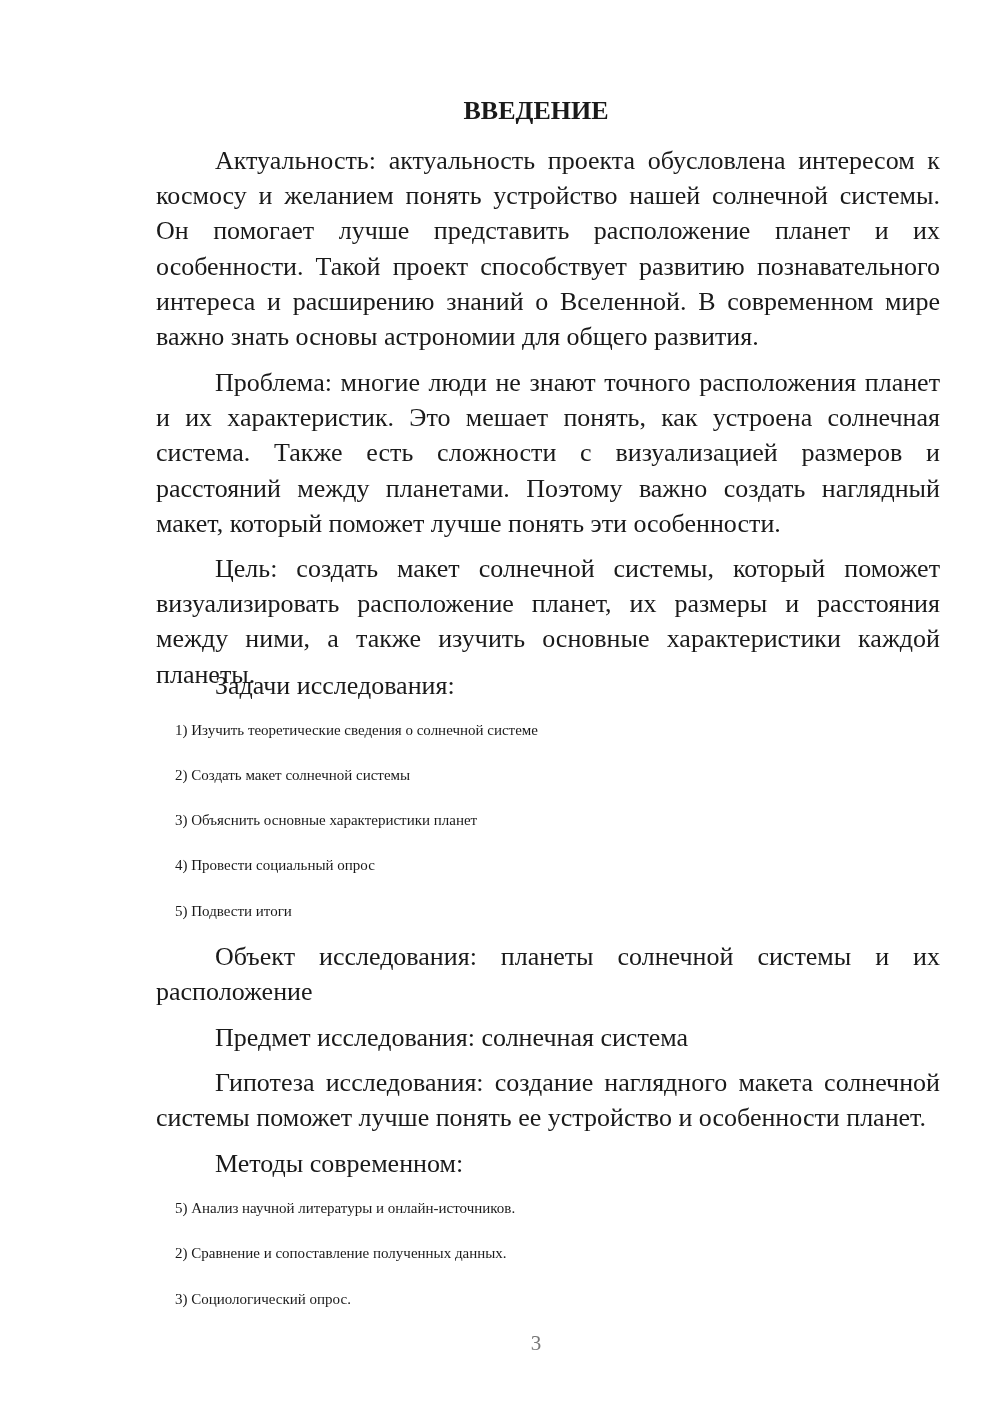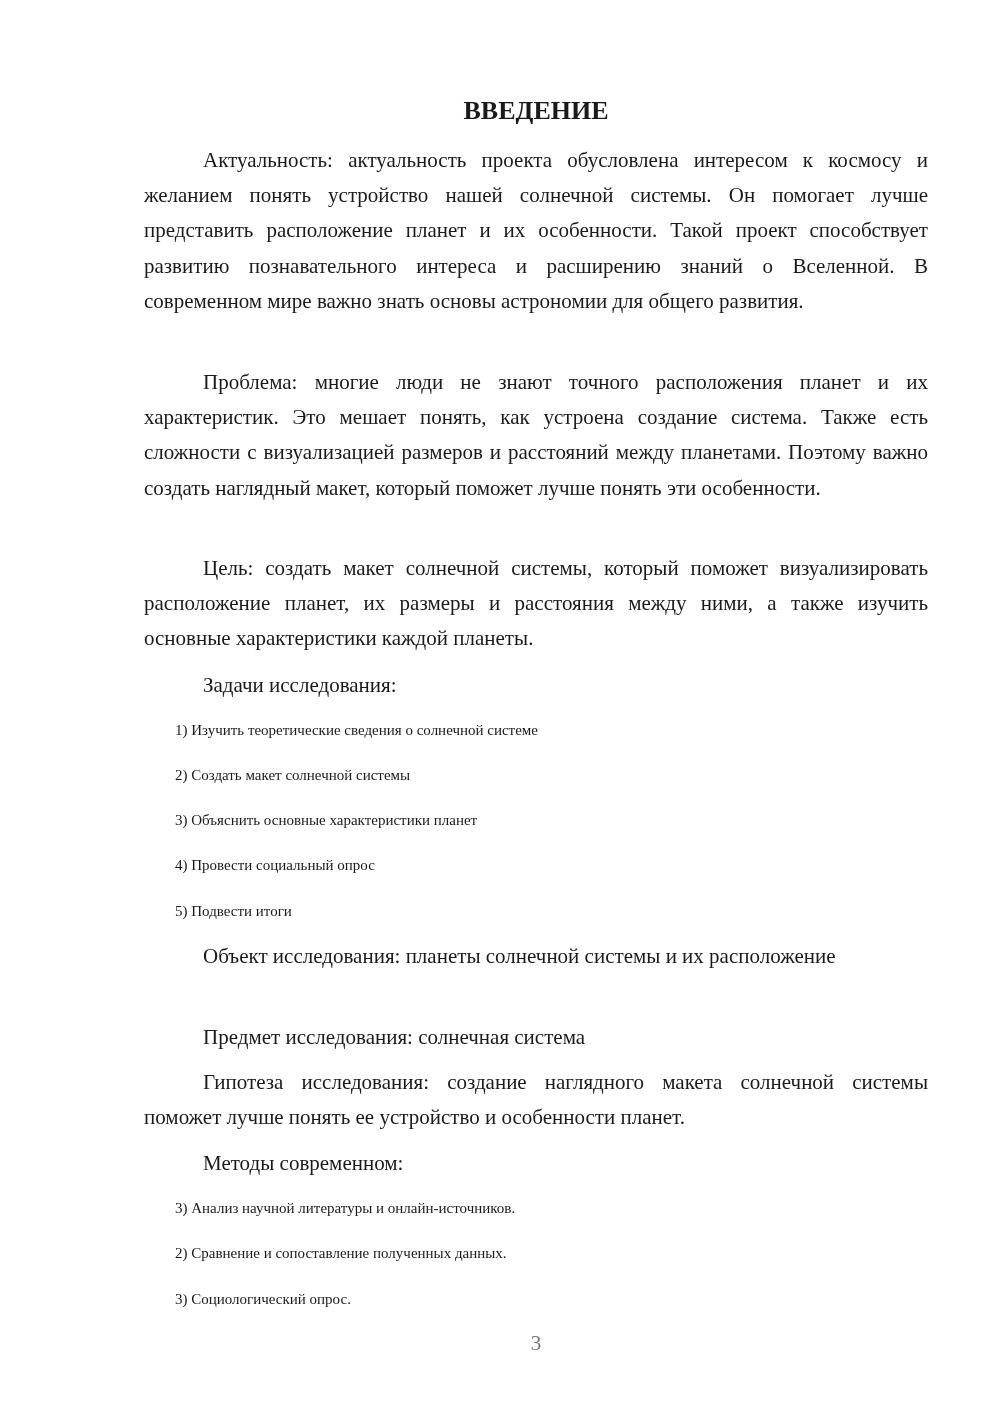--- a/index.html
+++ b/index.html
@@ -1,53 +1,53 @@
 <!DOCTYPE html>
 <html><head>
 <meta charset="utf-8">
 <style>
   html, body { margin:0; padding:0; background:#ffffff; }
   body { width:1000px; height:1414px; position:relative; overflow:hidden;
          font-family:"Liberation Serif", "DejaVu Serif", serif; color:#1a1a1a; }
   .page { position:absolute; left:144px; top:0; width:784px; }
   .title { position:absolute; left:0; width:784px; top:97px; text-align:center;
            font-weight:bold; font-size:26px; line-height:28px; }
-  .p { position:absolute; left:0; width:784px; font-size:21px; line-height:35.2px;
+  .p { position:absolute; left:12px; width:784px; font-size:26px; line-height:35.2px;
        text-align:justify; text-align-last:left; }
   .p.indent { text-indent:59px; }
   .li { position:absolute; left:31px; font-size:15px; line-height:28px; white-space:nowrap; }
   .pagenum { position:absolute; left:0; width:784px; top:1331px; text-align:center;
              font-size:21px; color:#777; }
 </style>
 </head>
 <body>
 
 <div class="page">
   <div class="title">ВВЕДЕНИЕ</div>
 
   <div class="p indent" style="top:143px;">Актуальность: актуальность проекта обусловлена интересом к космосу и желанием понять устройство нашей солнечной системы. Он помогает лучше представить расположение планет и их особенности. Такой проект способствует развитию познавательного интереса и расширению знаний о Вселенной. В современном мире важно знать основы астрономии для общего развития.</div>
 
-  <div class="p indent" style="top:365px;">Проблема: многие люди не знают точного расположения планет и их характеристик. Это мешает понять, как устроена создание система. Также есть сложности с визуализацией размеров и расстояний между планетами. Поэтому важно создать наглядный макет, который поможет лучше понять эти особенности.</div>
+  <div class="p indent" style="top:365px;">Проблема: многие люди не знают точного расположения планет и их характеристик. Это мешает понять, как устроена солнечная система. Также есть сложности с визуализацией размеров и расстояний между планетами. Поэтому важно создать наглядный макет, который поможет лучше понять эти особенности.</div>
 
   <div class="p indent" style="top:551px;">Цель: создать макет солнечной системы, который поможет визуализировать расположение планет, их размеры и расстояния между ними, а также изучить основные характеристики каждой планеты.</div>
 
   <div class="p indent" style="top:668px;">Задачи исследования:</div>
 
   <div class="li" style="top:716px;">1) Изучить теоретические сведения о солнечной системе</div>
   <div class="li" style="top:761px;">2) Создать макет солнечной системы</div>
   <div class="li" style="top:806px;">3) Объяснить основные характеристики планет</div>
   <div class="li" style="top:851px;">4) Провести социальный опрос</div>
   <div class="li" style="top:897px;">5) Подвести итоги</div>
 
   <div class="p indent" style="top:939px;">Объект исследования: планеты солнечной системы и их расположение</div>
 
   <div class="p indent" style="top:1020px;">Предмет исследования: солнечная система</div>
 
   <div class="p indent" style="top:1065px;">Гипотеза исследования: создание наглядного макета солнечной системы поможет лучше понять ее устройство и особенности планет.</div>
 
   <div class="p indent" style="top:1146px;">Методы современном:</div>
 
-  <div class="li" style="top:1194px;">3) Анализ научной литературы и онлайн-источников.</div>
+  <div class="li" style="top:1194px;">5) Анализ научной литературы и онлайн-источников.</div>
   <div class="li" style="top:1239px;">2) Сравнение и сопоставление полученных данных.</div>
   <div class="li" style="top:1285px;">3) Социологический опрос.</div>
 
   <div class="pagenum">3</div>
 </div>
 
 </body></html>

